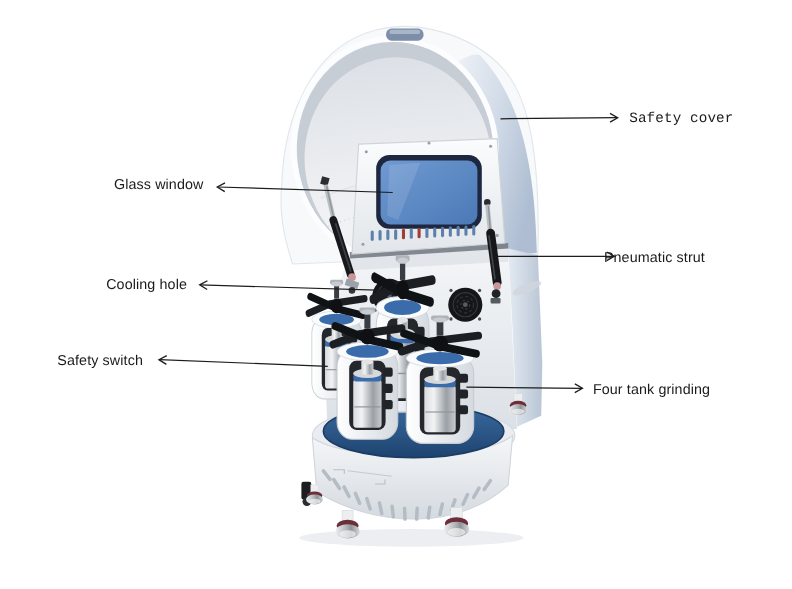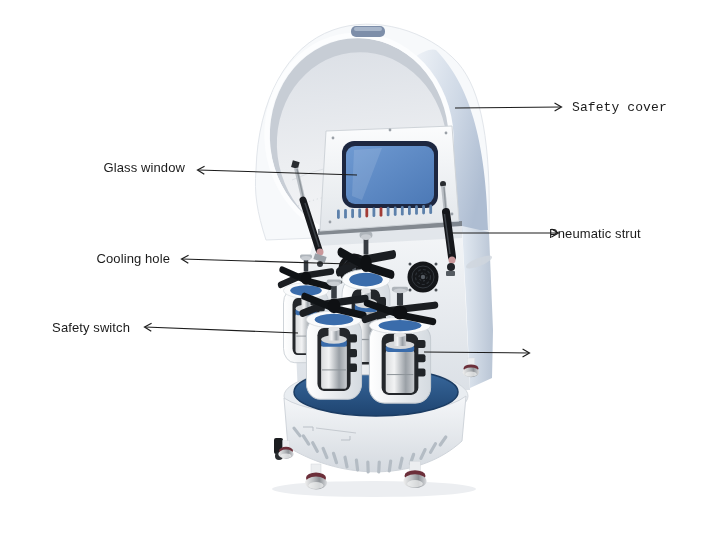--- a/index.html
+++ b/index.html
@@ -288,13 +288,14 @@
   <div class="callout-label" style="right:535px;top:160px;text-align:left;">Glass window</div>
 
   <div class="callout-label" style="right:550px;top:251px;text-align:left;">Cooling hole</div>
 
   <div class="callout-label" style="right:590px;top:320px;text-align:center;">Safety switch</div>
 
   <div class="callout-label" style="left:572px;top:100px;font-family:Liberation Mono, monospace;">Safety cover</div>
 
   <div class="callout-label" style="left:549px;top:226px;">Pneumatic strut</div>
 
+  <div class="callout-label" style="left:539px;top:346px;">Four tank grinding</div>
 </div>
 
 </body></html>

